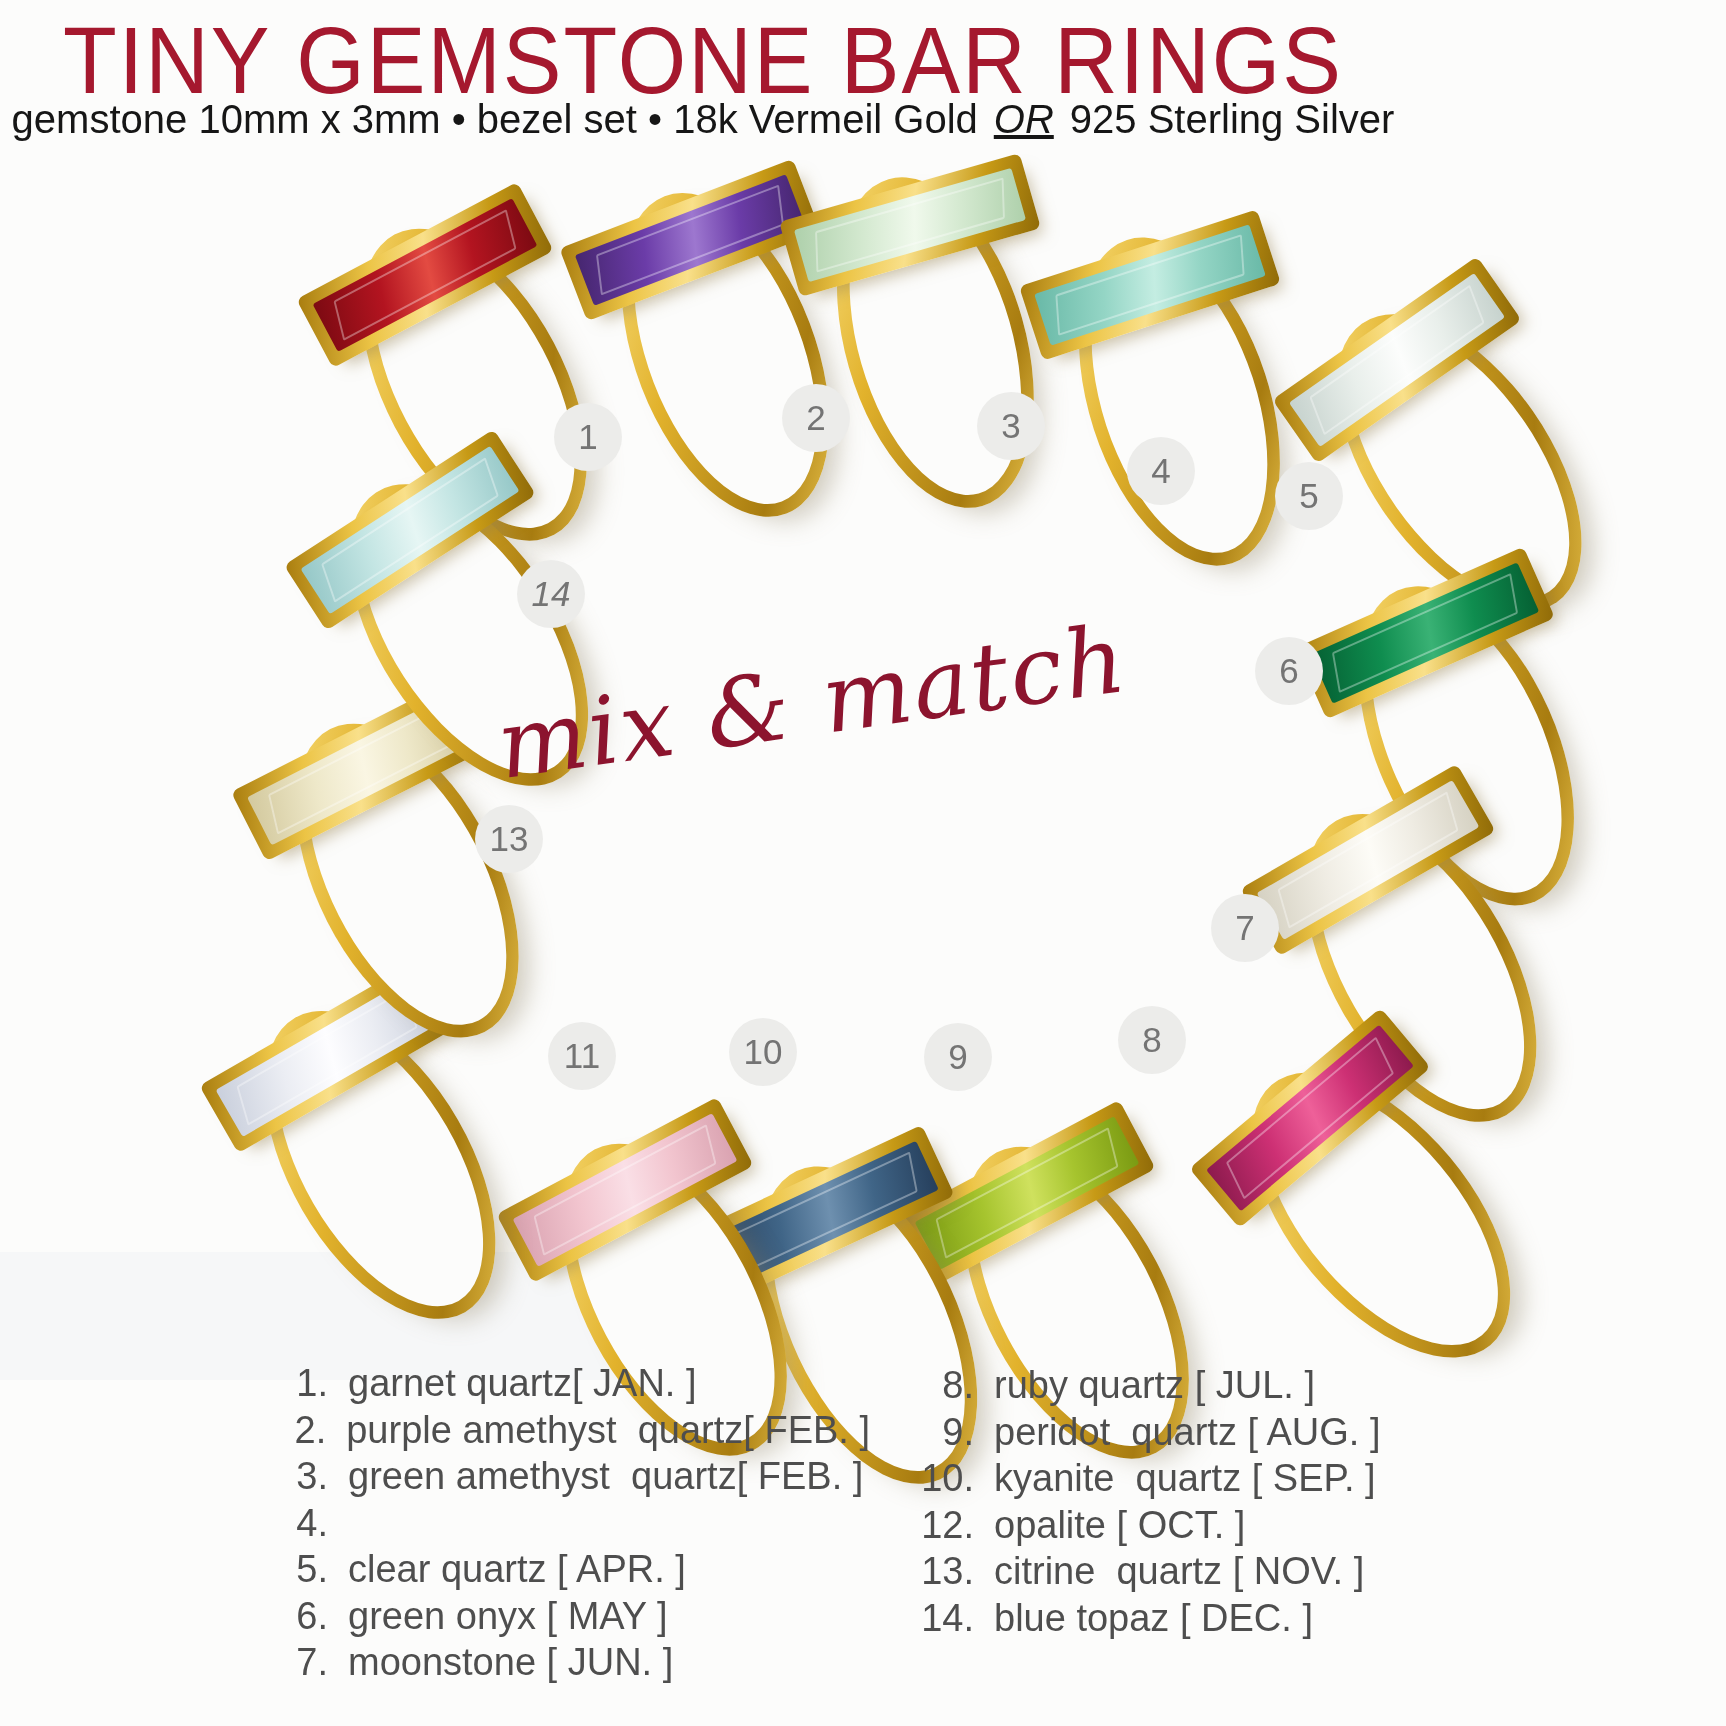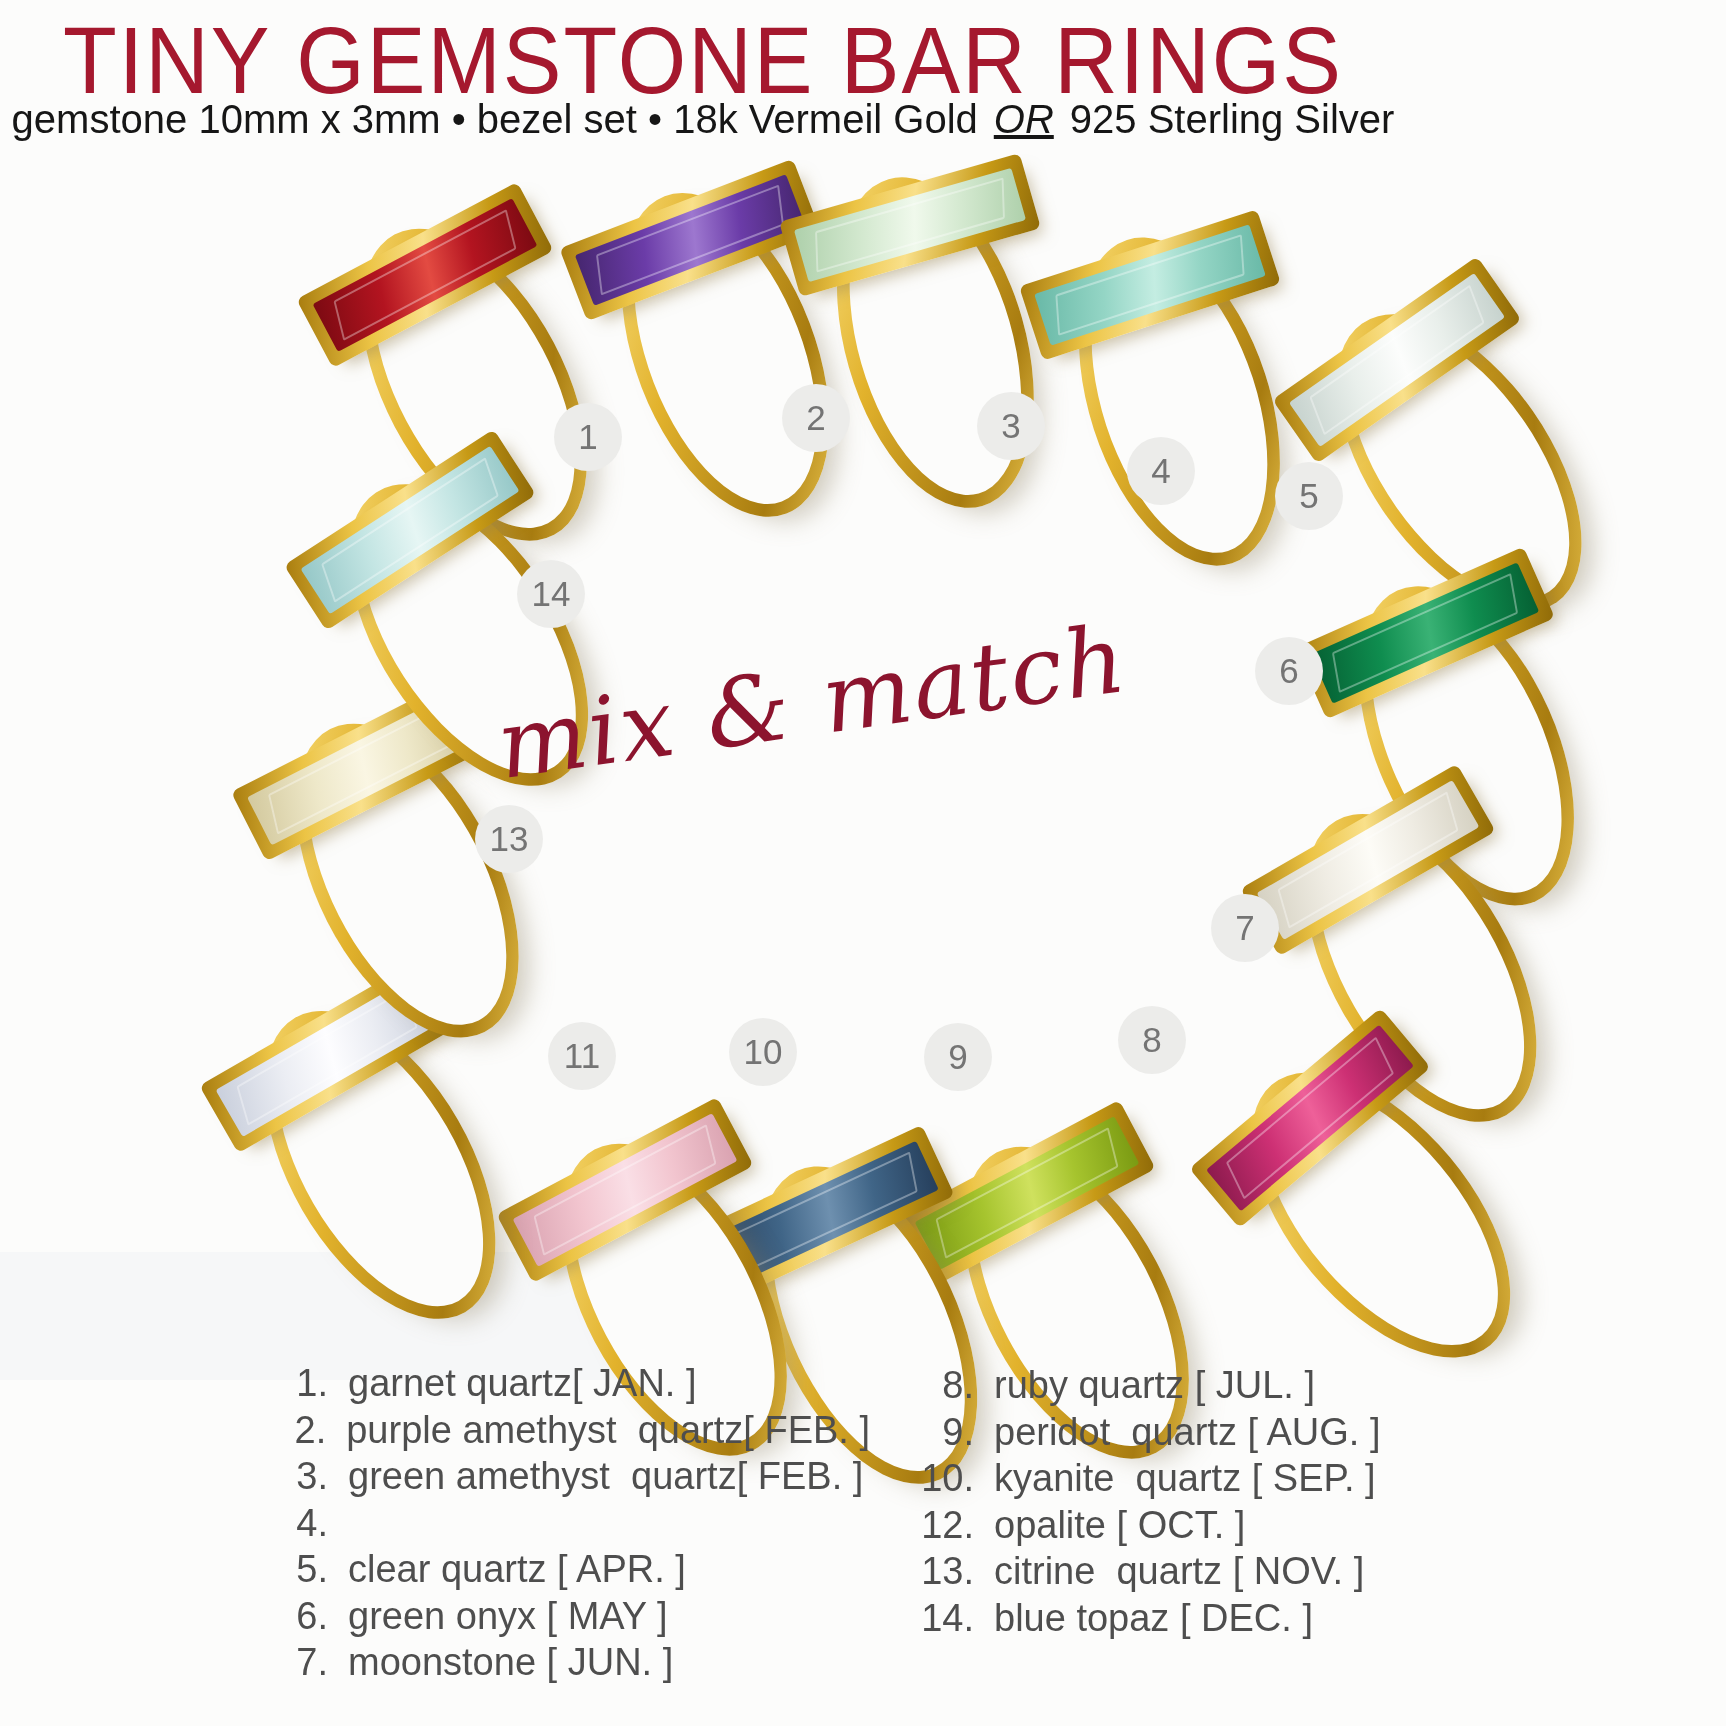--- a/index.html
+++ b/index.html
@@ -242,21 +242,21 @@
       <div class="ring" style="left: 260px; top: 438px; transform: rotate(-33deg);">
         <div class="band">
           <div class="hole"></div>
         </div>
         <div class="bezel">
           <div class="gem" style="background:linear-gradient(105deg,#95c7c7 0%,#c3e5e3 30%,#e6f6f4 52%,#c3e5e3 72%,#95c7c7 100%)">
             <div class="facet"></div>
           </div>
         </div>
       </div>
-      <div class="badge" style="left: 517px; top: 560px;">
+      <div class="badge" style="left: 517px; top: 560px; font-style: italic;">
         <span>14</span>
       </div>
     </div>
 
   <div class="note">mix &amp; match</div>
 
   <ul class="legend legend-left">
       <li>
         <span class="num">1.</span>
         <span class="lbl">garnet quartz[ JAN. ]</span>

